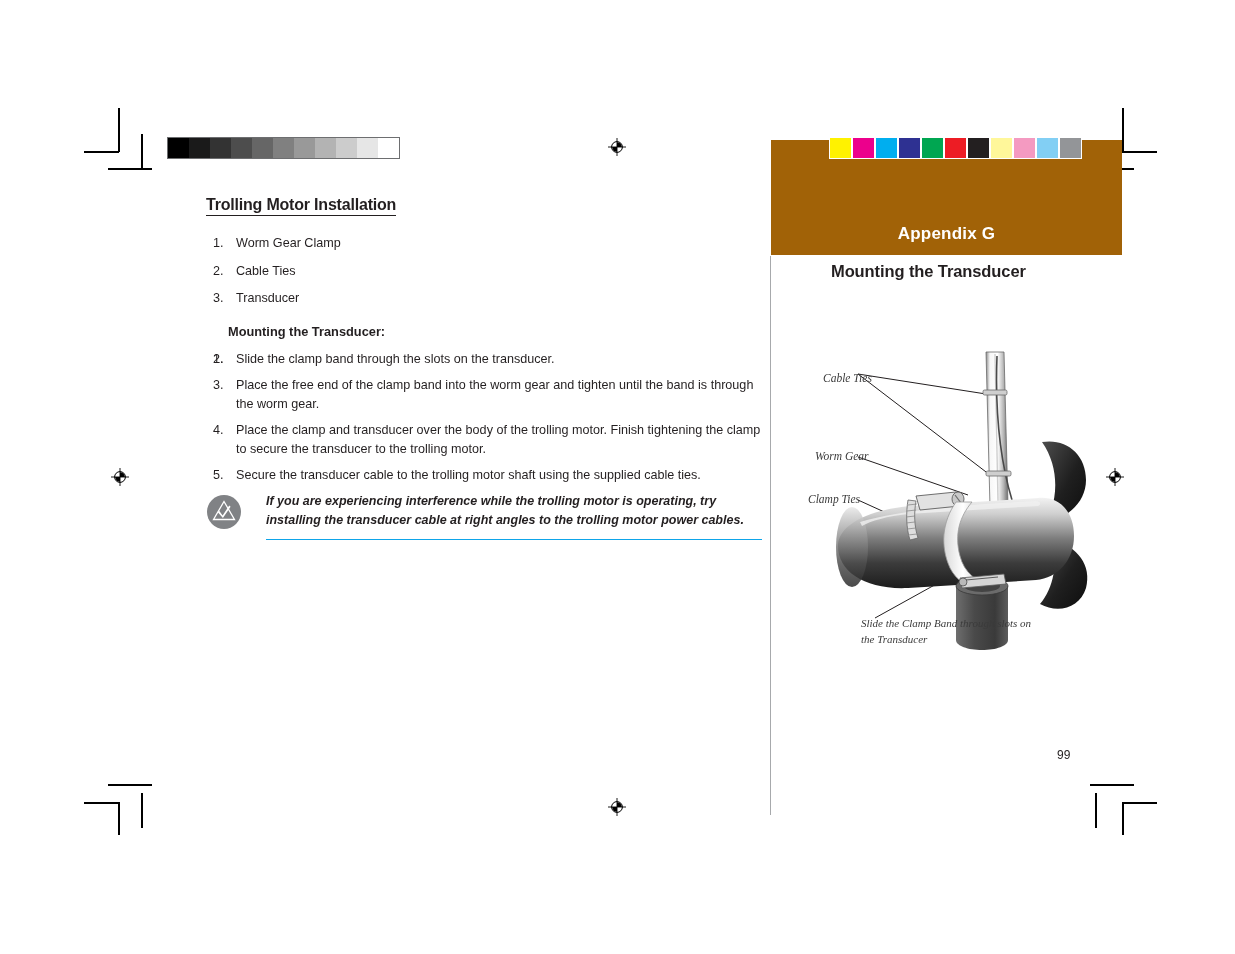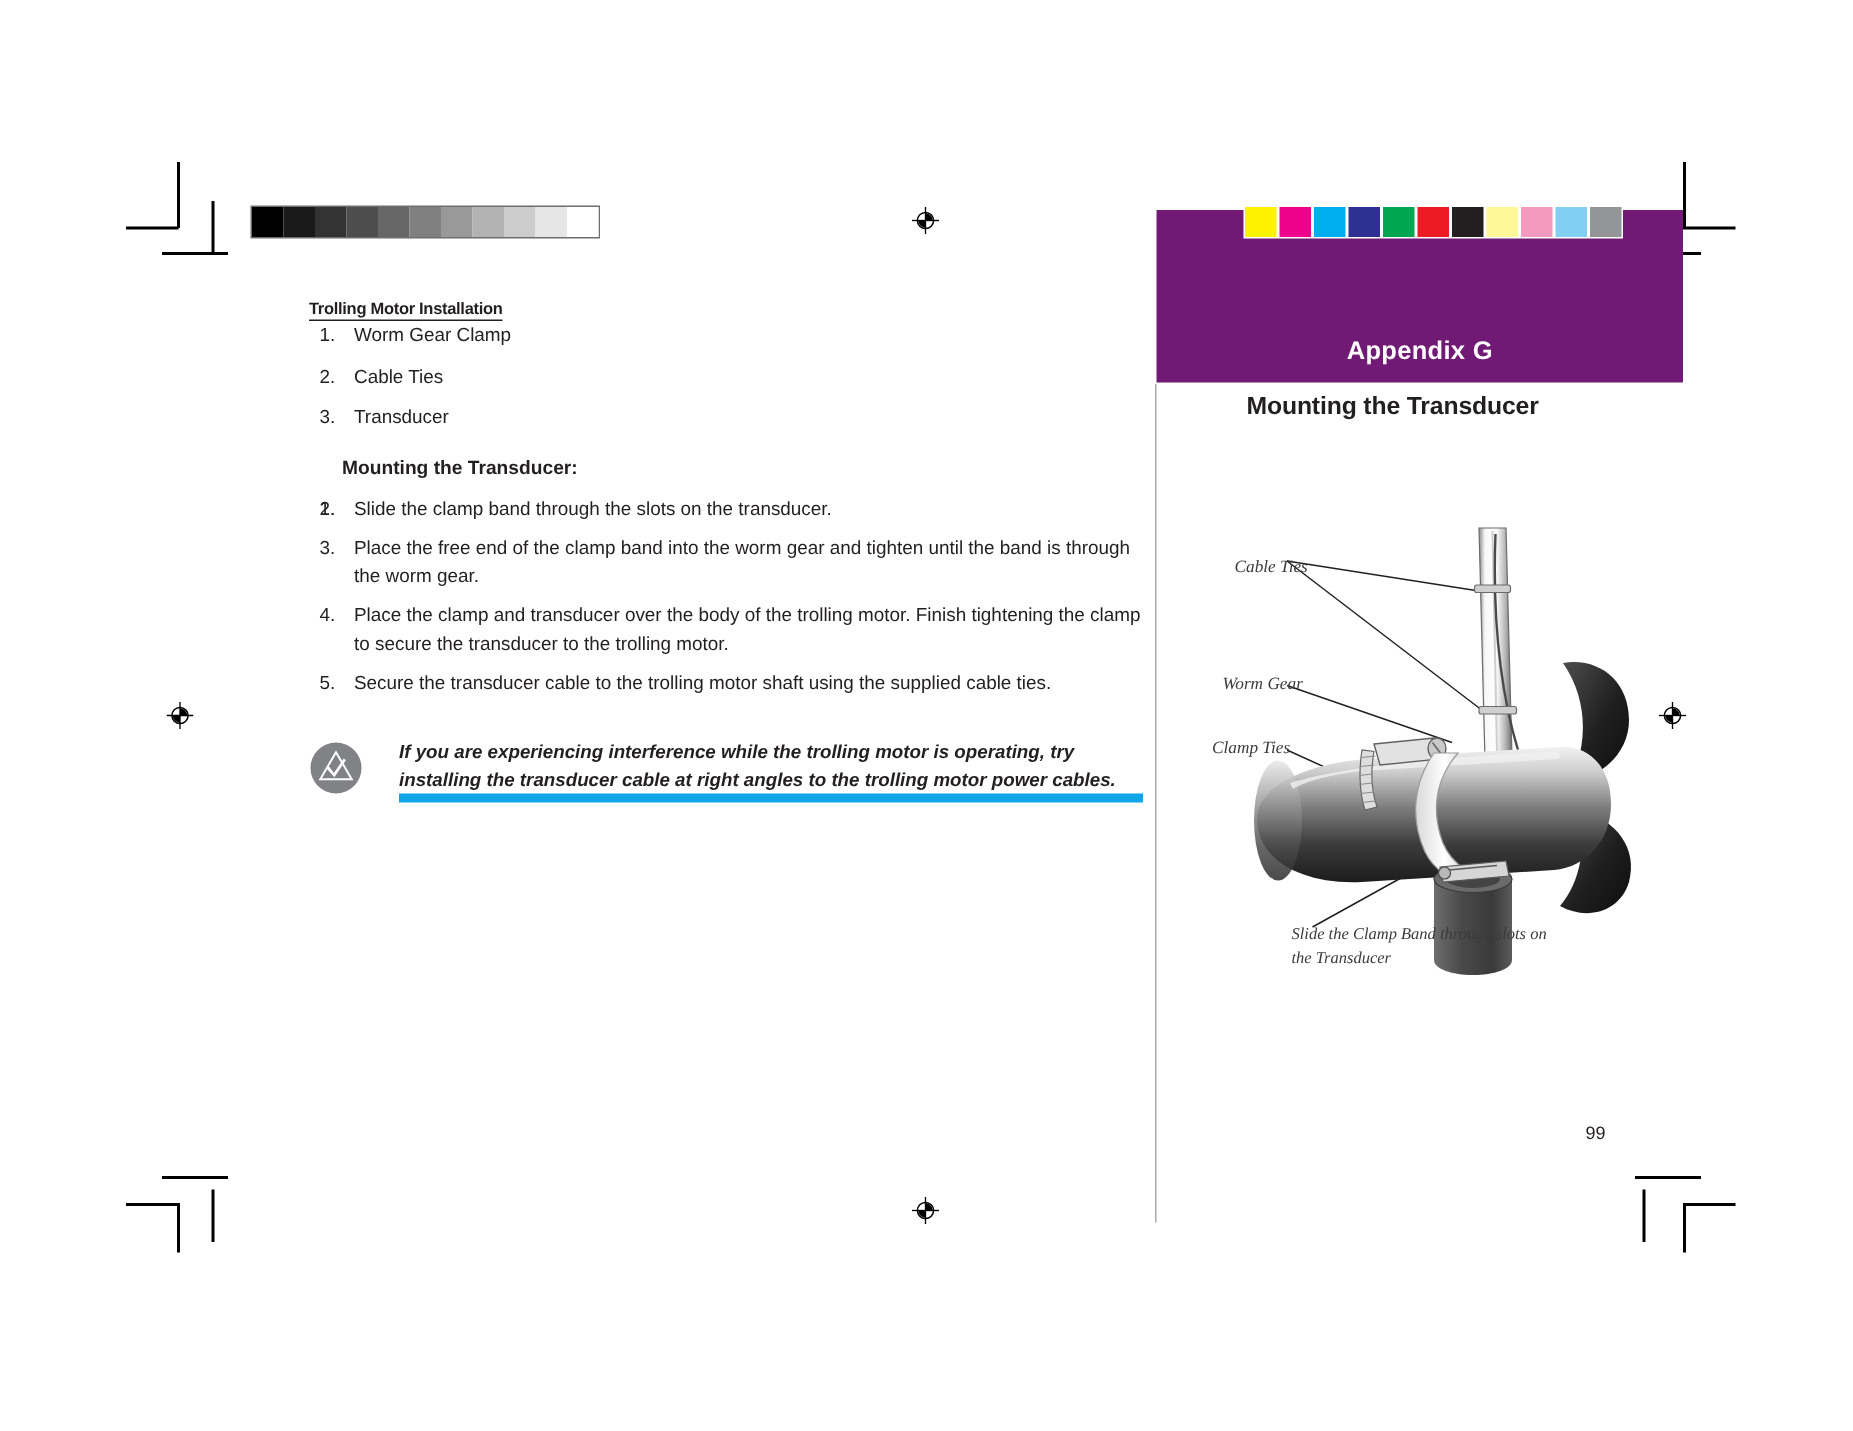--- a/index.html
+++ b/index.html
@@ -51,27 +51,28 @@
   .color-strip .patch { width: 21px; height: 20px; margin-right: 2px; }
   .color-strip .patch:last-child { margin-right: 0; }
 
   
   #main-column {
     position: absolute;
     left: 206px; top: 196px;
     width: 556px;
   }
   #section-heading {
-    font-size: 11px;
+    font-size: 16px;
     font-weight: bold;
     letter-spacing: -0.2px;
     color: #231f20;
     border-bottom: 1.6px solid #231f20;
     display: inline-block;
     padding-bottom: 1px;
+    margin-bottom: 18px;
   }
   #intro-line {
     font-family: "Liberation Serif", serif;
     font-size: 15.5px;
     color: #231f20;
     margin: 0 0 14px 22px;
   }
 
   ol.steps {
     list-style: none;
@@ -111,21 +112,22 @@
   }
   #note-icon {
     position: absolute;
     left: 0px; top: 0px;
     width: 36px; height: 36px;
   }
   #note-body {
     position: absolute;
     left: 60px; top: -2px;
     width: 496px;
-    border-bottom: 6px solid #0ea5e9;
+    border-bottom: 1px solid #0ea5e9;
+    padding-bottom: 10px;
   }
   #note-text {
     font-size: 12.5px;
     line-height: 18.5px;
     font-style: italic;
     font-weight: bold;
     color: #231f20;
     margin: 0;
   }
 
@@ -135,21 +137,21 @@
     left: 770px; top: 256px;
     width: 1px; height: 559px;
     background: #a7a9ac;
   }
 
   
   #appendix-banner {
     position: absolute;
     left: 771px; top: 140px;
     width: 351px; height: 115px;
-    background: #701a75;
+    background: #a16207;
   }
   #appendix-title {
     position: absolute;
     left: 0; right: 0;
     bottom: 11px;
     text-align: center;
     color: #ffffff;
     font-size: 17px;
     font-weight: bold;
     letter-spacing: 0.2px;

